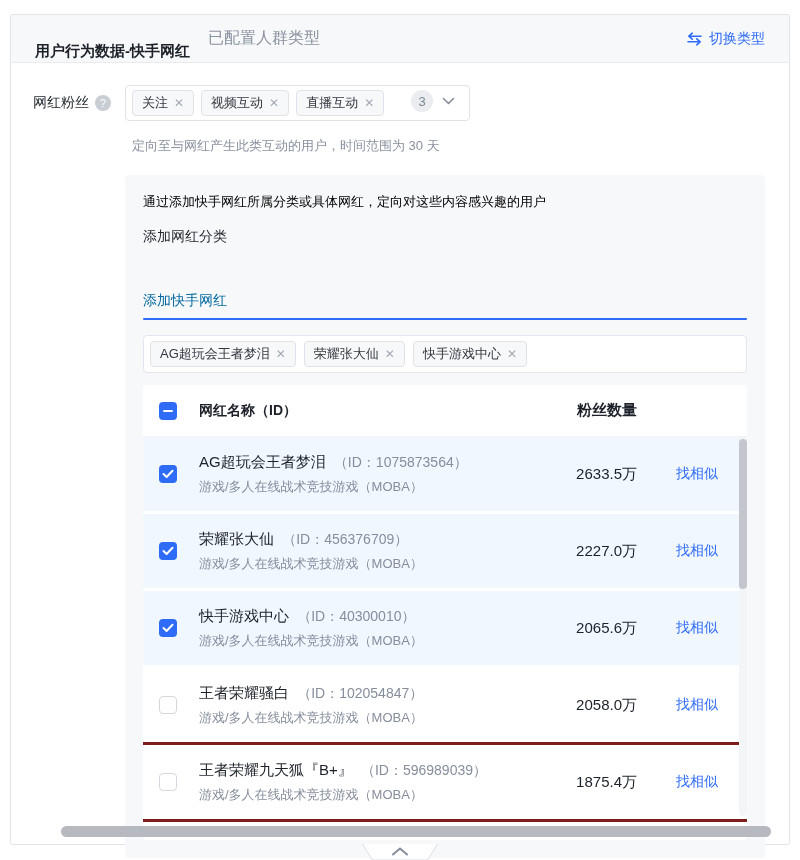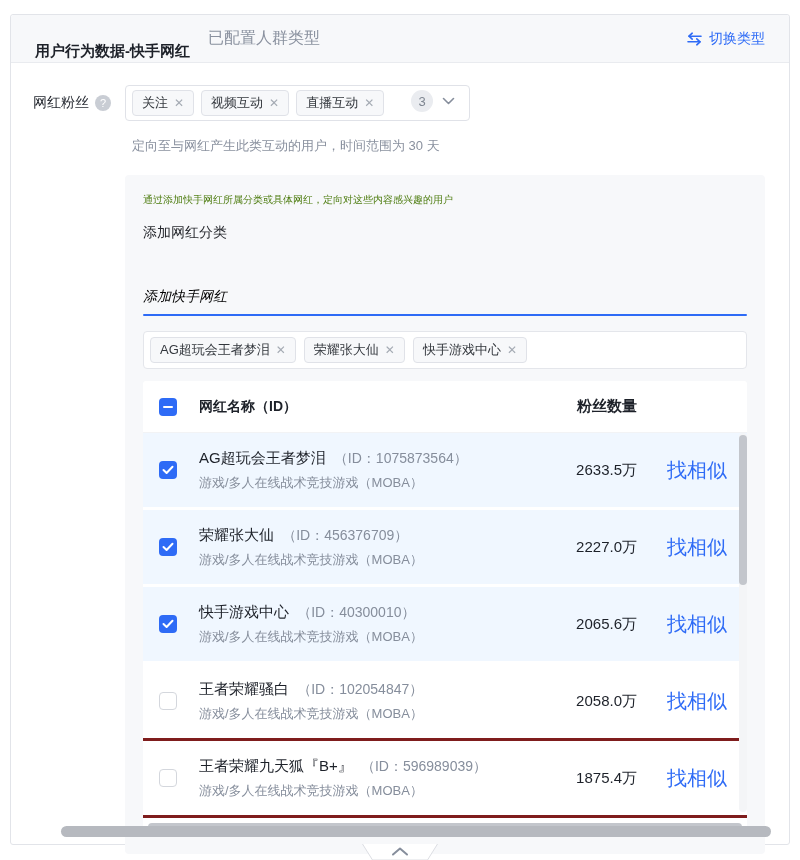--- a/index.html
+++ b/index.html
@@ -28,24 +28,24 @@
          background:#f7f8fa; border:1px solid #e0e2e8; border-radius:4px; font-size:13px;
          color:#33373d; white-space:nowrap; }
   .tag-x { color:#a4aab3; font-size:12px; cursor:pointer; }
   .select-right { margin-left:auto; display:flex; align-items:center; gap:9px; }
   .count-badge { width:22px; height:22px; border-radius:50%; background:#eaecf0; color:#7e8691;
                  font-size:13px; display:flex; align-items:center; justify-content:center; }
   .hint { margin:16px 0 0 99px; font-size:13px; color:#8a919f; }
 
   
   .panel { margin:20px 0 0 92px; background:#f7f8fa; border-radius:4px; padding:18px; }
-  .panel-desc { font-size:10px; color:#4d7c0f; }
+  .panel-desc { font-size:13px; color:#000000; }
   .tabs { display:flex; gap:36px; margin-top:17px;flex-direction:column; }
   .tab { font-size:14px; font-weight:500; color:#27292e; padding-bottom:10px; position:relative; cursor:pointer; }
-  .tab.active { color:#000000;font-style:italic; }
+  .tab.active { color:#0369a1; }
   .tab.active::after { content:""; position:absolute; left:0; right:0; bottom:0; height:2px;
                        background:#2e6bf6; border-radius:1px; }
   .tag-input { margin-top:15px; min-height:38px; background:#fff; border:1px solid #e4e6eb;
                border-radius:4px; padding:5px 6px; display:flex; align-items:center; gap:8px; }
 
   
   .table { margin-top:12px; background:#fff; border-radius:3px; position:relative; overflow:hidden; }
   .tgrid { display:grid; grid-template-columns:56px 1fr 120px 100px; align-items:center; }
   .thead { height:52px; font-size:14px; font-weight:bold; color:#1d2129;
            border-bottom:1px solid #f2f3f5; }
@@ -54,21 +54,21 @@
   .cell-check { padding-left:16px; }
   .checkbox { width:18px; height:18px; border-radius:4px; display:flex; align-items:center;
               justify-content:center; cursor:pointer; }
   .checkbox.checked, .checkbox.indeterminate { background:#2e6bf6; }
   .checkbox.unchecked { background:#fff; border:1.5px solid #d4d7dd; }
   .name-line { font-size:15px; }
   .row-name { color:#1d2129; font-weight:500; }
   .row-id { color:#868e9c; font-size:14px; margin-left:4px; font-weight:400; }
   .row-cat { font-size:13px; color:#868e9c; margin-top:6px; }
   .cell-fans { font-size:15px; color:#1d2129; text-align:right; padding-right:10px; }
-  .cell-action { font-size:20px; color:#2e6bf6; text-align:center; cursor:pointer; }
+  .cell-action { font-size:14px; color:#2e6bf6; text-align:center; cursor:pointer; }
   .vtrack { position:absolute; top:52px; right:0; bottom:24px; width:8px; background:#f4f5f7; border-radius:4px; }
   .vthumb { position:absolute; top:2px; right:0; width:8px; height:150px; background:#c3c6cc;
             border-radius:4px; cursor:grab; }
   .hscroll-inner { height:18px; display:flex; align-items:center; padding:0 5px; }
   .hthumb-inner { height:8px; width:100%; background:#c3c6cc; border-radius:4px; cursor:grab; }
 
   
   .outer-scroll { position:absolute; bottom:7px; left:50px; right:18px; height:11px;
                   background:#b6b9bf; border-radius:6px; cursor:grab; }
   .collapse-tab { position:absolute; bottom:-17px; left:50%; transform:translateX(-50%);

